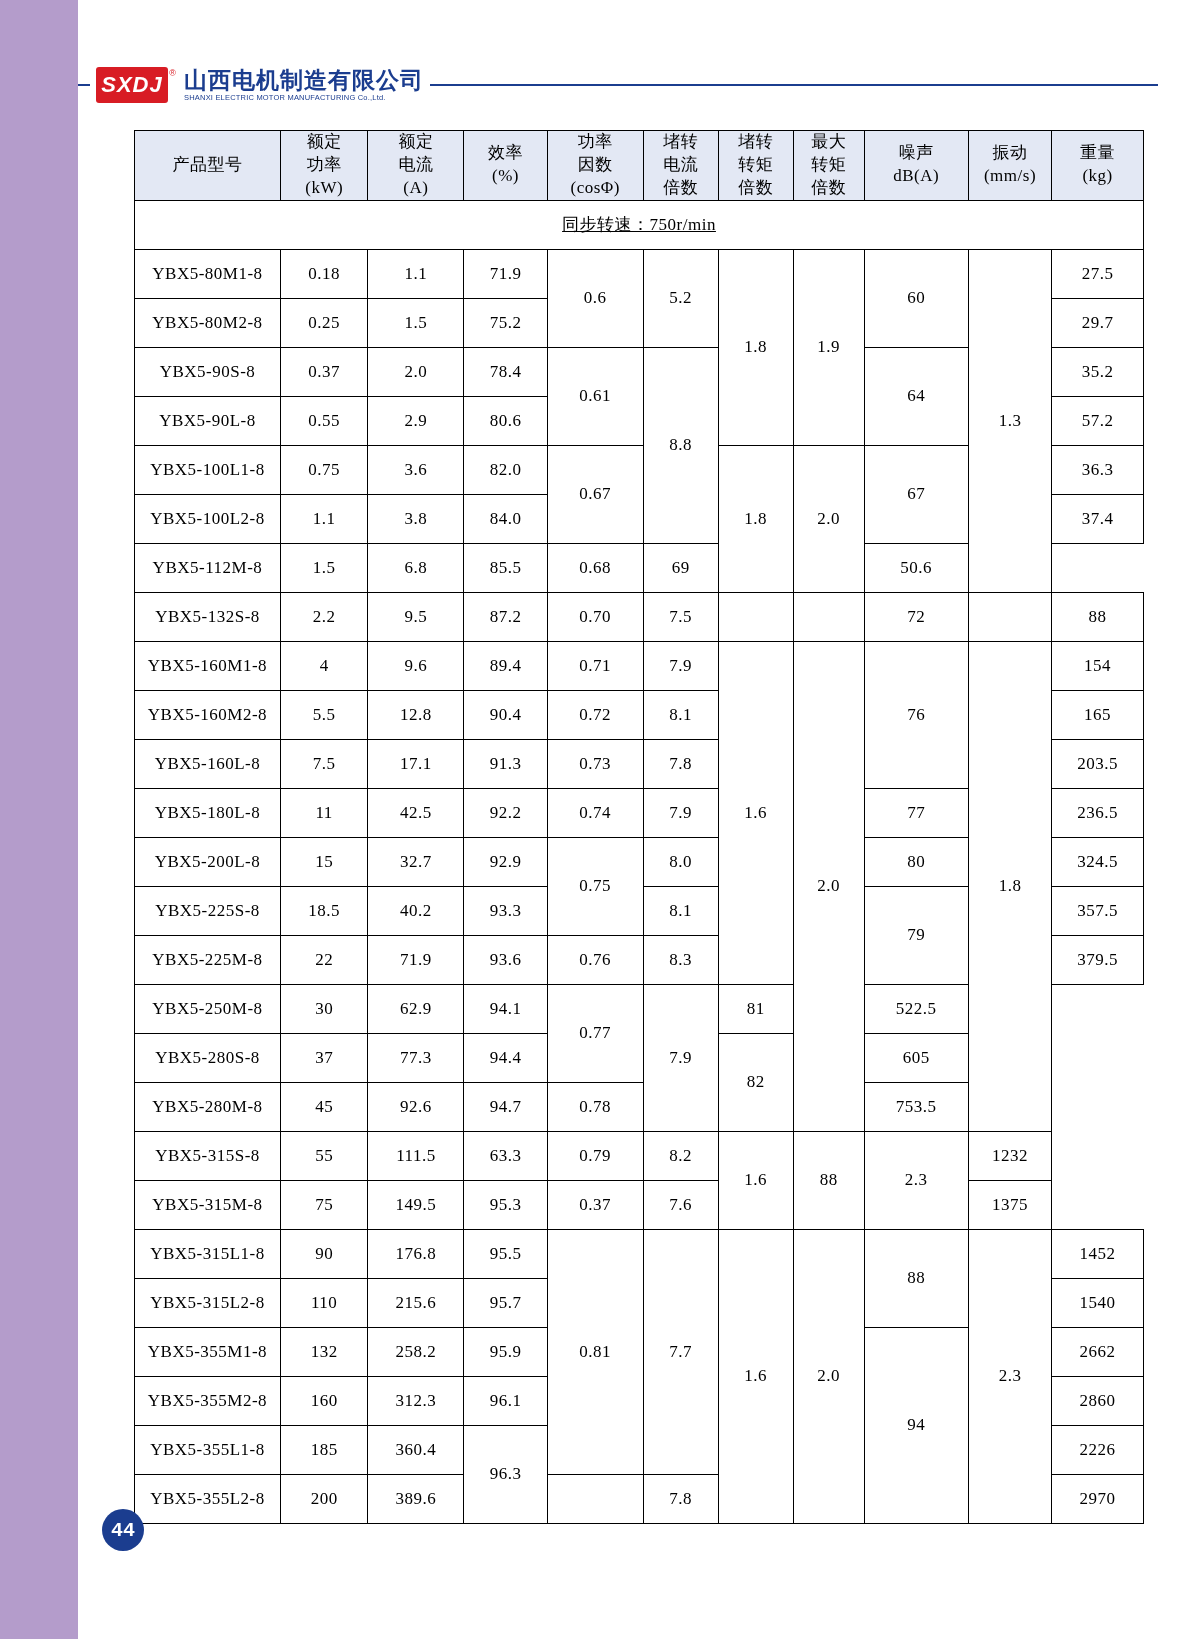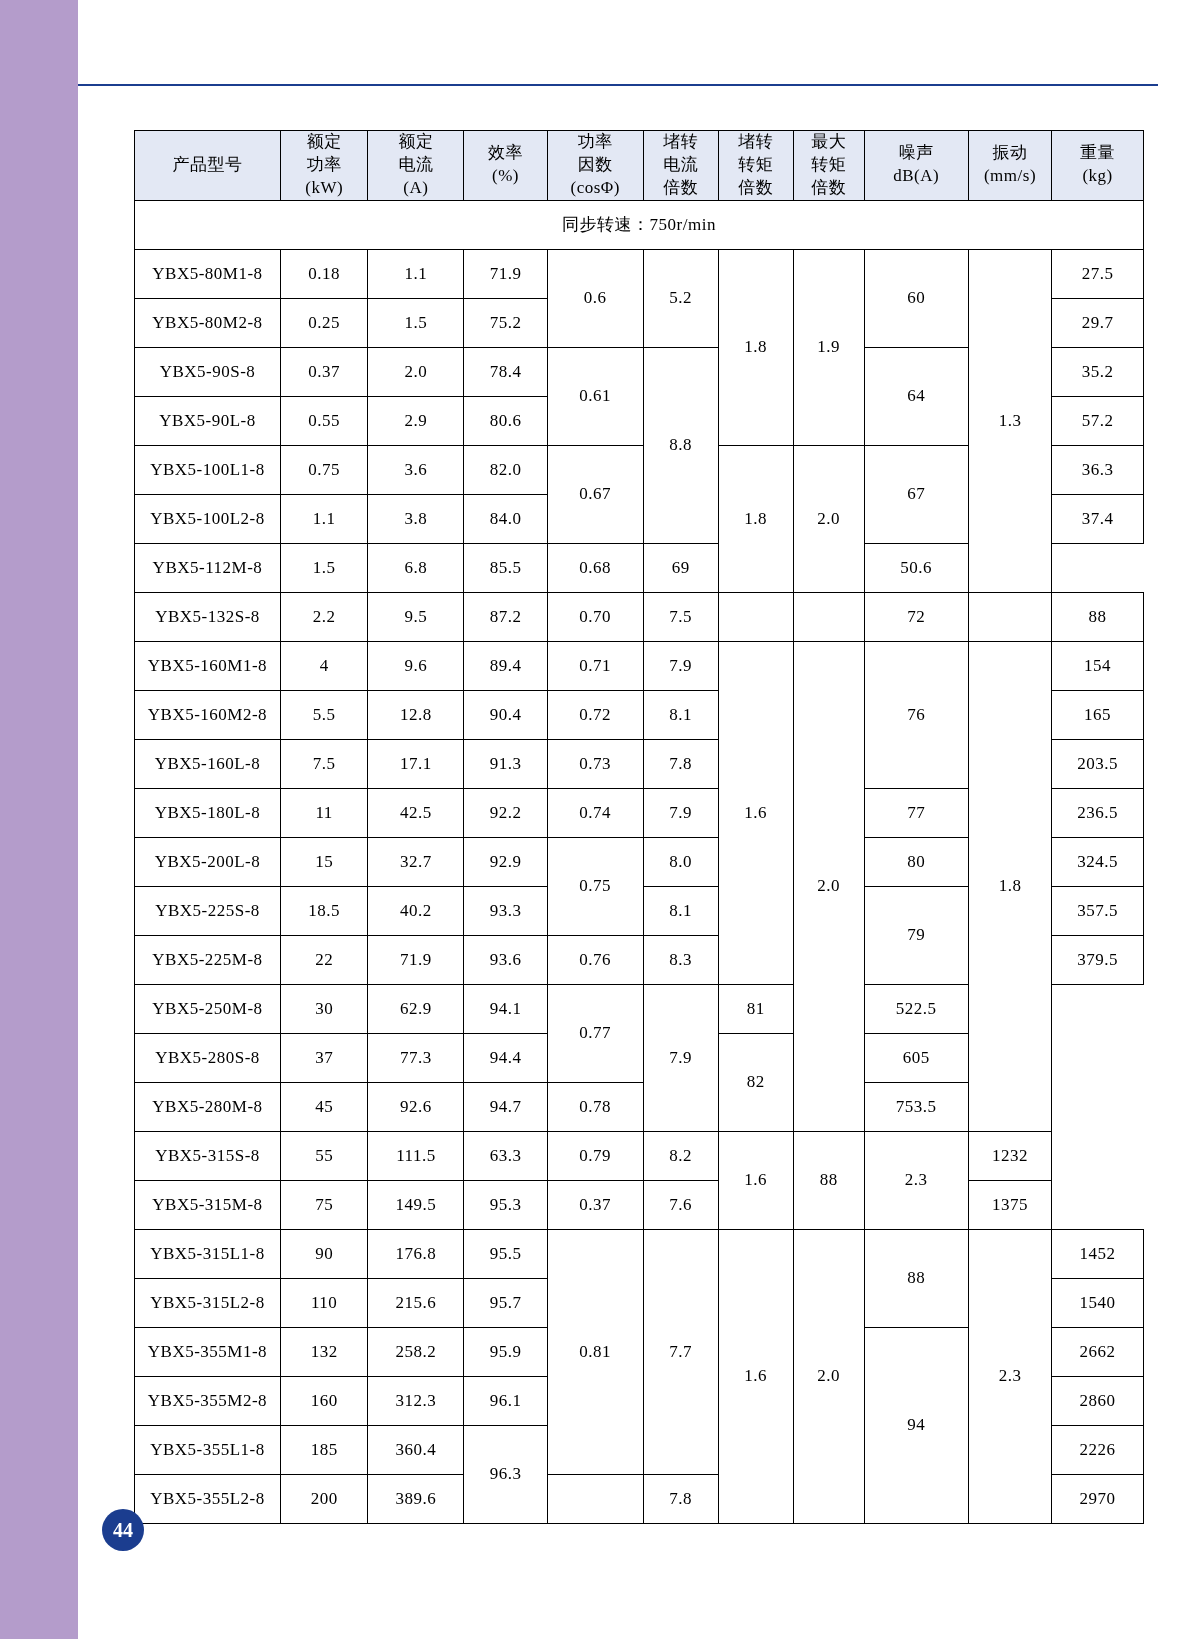--- a/index.html
+++ b/index.html
@@ -131,54 +131,65 @@
   .c-lc { width: 72px; }
   .c-lt { width: 72px; }
   .c-mt { width: 68px; }
   .c-ns { width: 100px; }
   .c-vb { width: 80px; }
   .c-wt { width: 88px; }
   .subhead td {
     height: 46px;
     font-family: "Liberation Sans", sans-serif;
     font-size: 17px;
+    text-decoration: underline;
   }
   .model-cell {
     font-family: "Liberation Mono", monospace;
     font-size: 17px;
     letter-spacing: 0px;
   }
   .num { font-family: "Liberation Serif", serif; }
   
   .pagenum {
     position: absolute;
     left: 24px;
     bottom: 88px;
     width: 42px;
     height: 42px;
     border-radius: 50%;
     background: #1b3d8f;
     color: #ffffff;
-    font-family: Liberation Serif, serif;
+    font-family: Liberation Mono, monospace;
     font-size: 20px;
     font-weight: bold;
     display: flex;
     align-items: center;
     justify-content: center;
   }
 </style>
 </head>
 <body>
 
 <div class="left-bar"></div>
 
 <div class="page">
 
   <div class="header">
     <div class="hline left"></div>
+    <div class="logo-block">
+      <div class="logo-mark">
+        <span>SXDJ</span>
+        <span class="logo-reg">®</span>
+      </div>
+      <div class="logo-text">
+        <div class="logo-cn">山西电机制造有限公司</div>
+        <div class="logo-en">SHANXI ELECTRIC MOTOR MANUFACTURING Co.,Ltd.</div>
+      </div>
+    </div>
     <div class="hline right"></div>
   </div>
 
   <table class="spec">
     <colgroup>
       <col class="model-col">
         <col class="c-kw">
         <col class="c-a">
         <col class="c-eff">
         <col class="c-pf">

